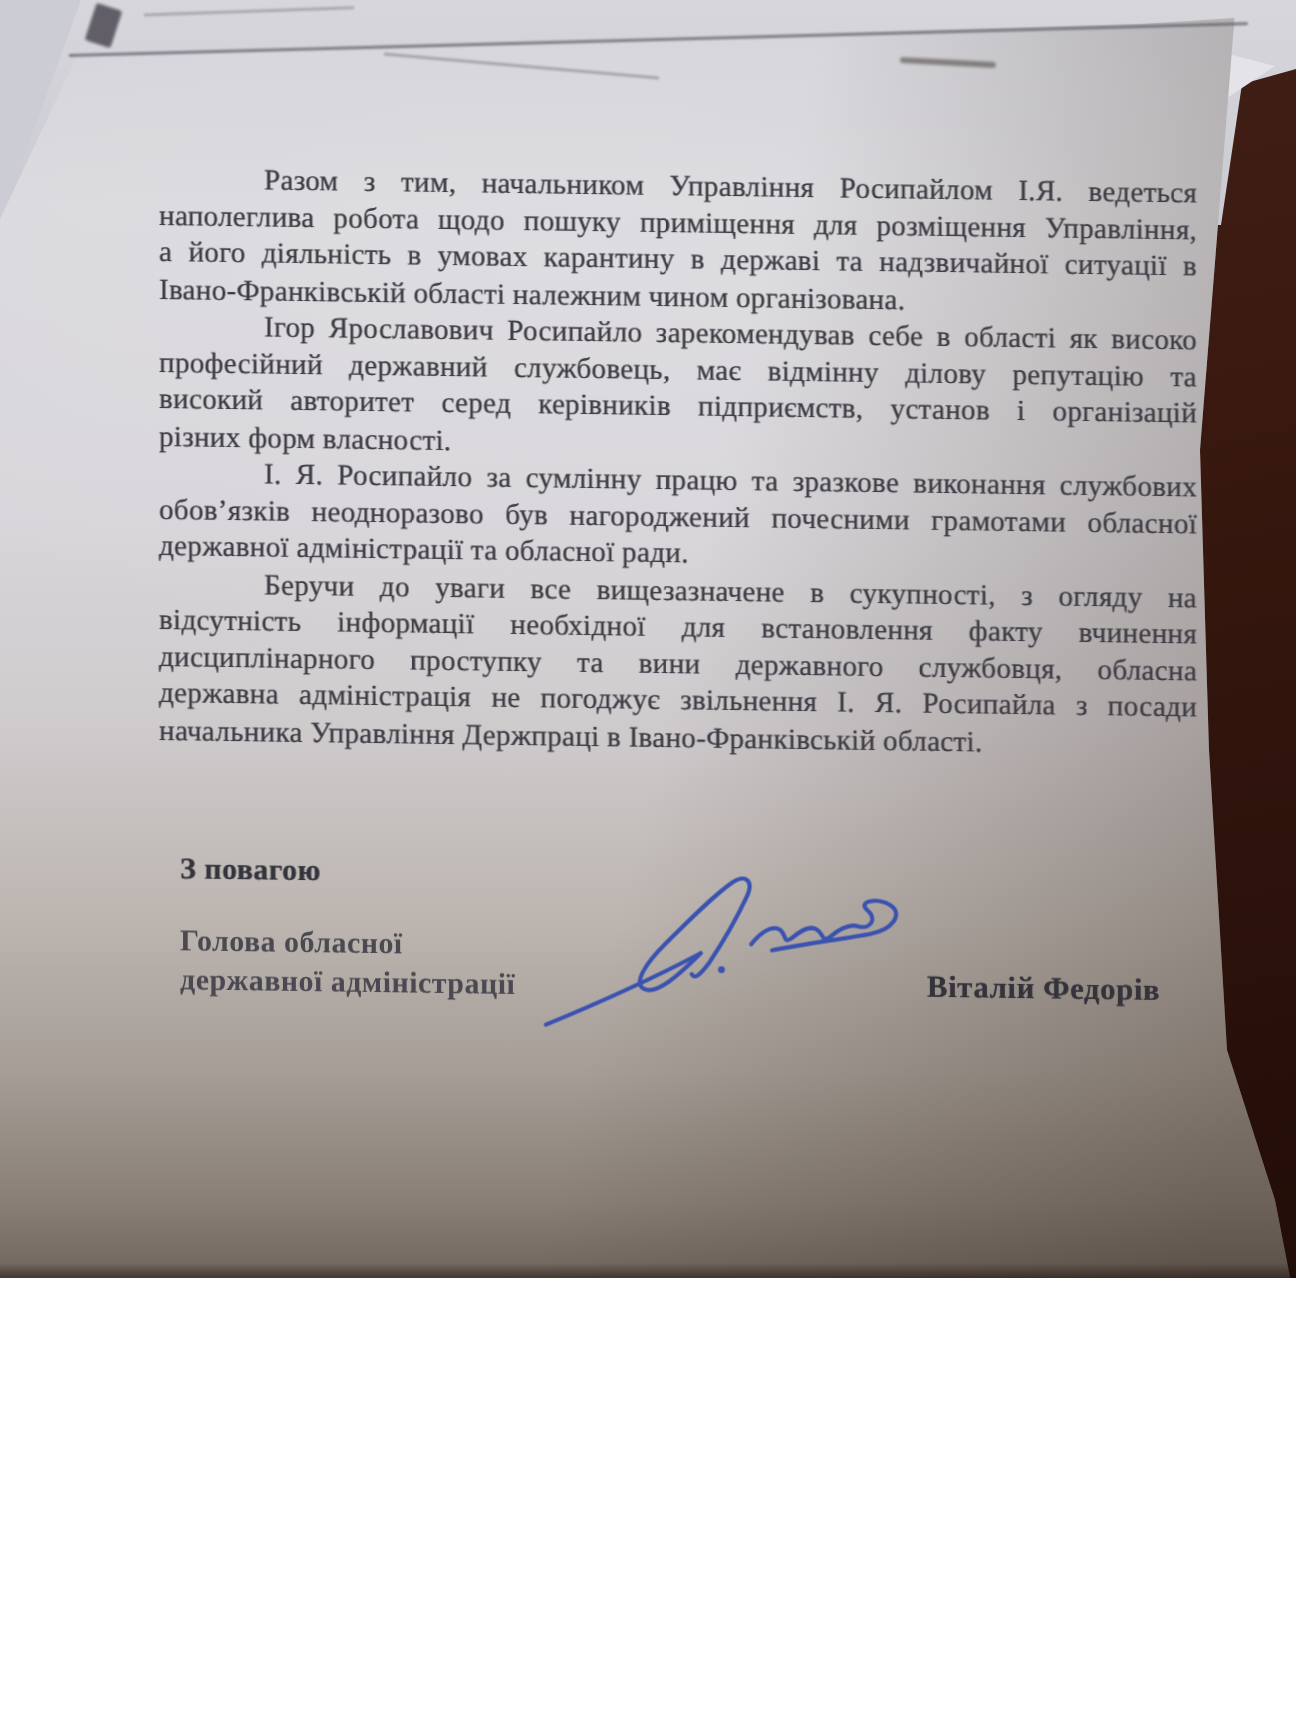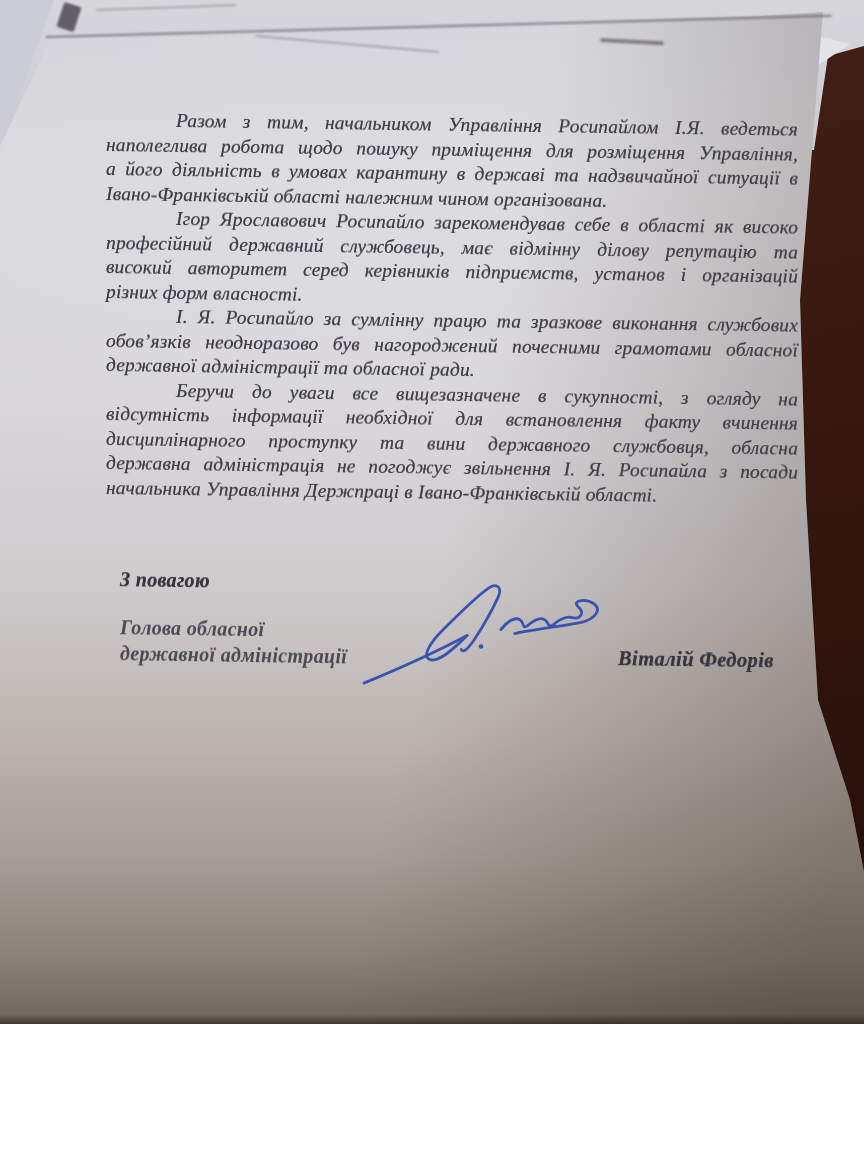--- a/index.html
+++ b/index.html
@@ -1,18 +1,18 @@
 <!DOCTYPE html>
 <html><head>
 <meta charset="utf-8">
 <style>
   html,body{margin:0;padding:0;}
   body{width:864px;height:1152px;overflow:hidden;position:relative;
        font-family:"Liberation Serif","DejaVu Serif",serif;}
-  .stage{position:absolute;left:0;top:0;width:864px;height:1024px;overflow:hidden;font-style:italic;}
+  .stage{position:absolute;left:0;top:0;width:864px;height:852px;overflow:hidden;}
 
   
   .desk{position:absolute;inset:0;
         background:linear-gradient(168deg,#46231a 0%,#38180f 45%,#220d08 100%);}
   .back-sheets{position:absolute;left:0;top:0;width:864px;height:150px;
         background:linear-gradient(to bottom,#d6d6db 0%,#cfcfd6 60%,#c9c9d1 100%);
         clip-path:polygon(0 0,864px 0,864px 46px,828px 56px,814px 150px,0 150px);}
   .white-corner{position:absolute;left:758px;top:14px;width:100px;height:66px;
         background:#e3e3e8;
         clip-path:polygon(6px 8px,92px 30px,44px 62px,0 40px);

